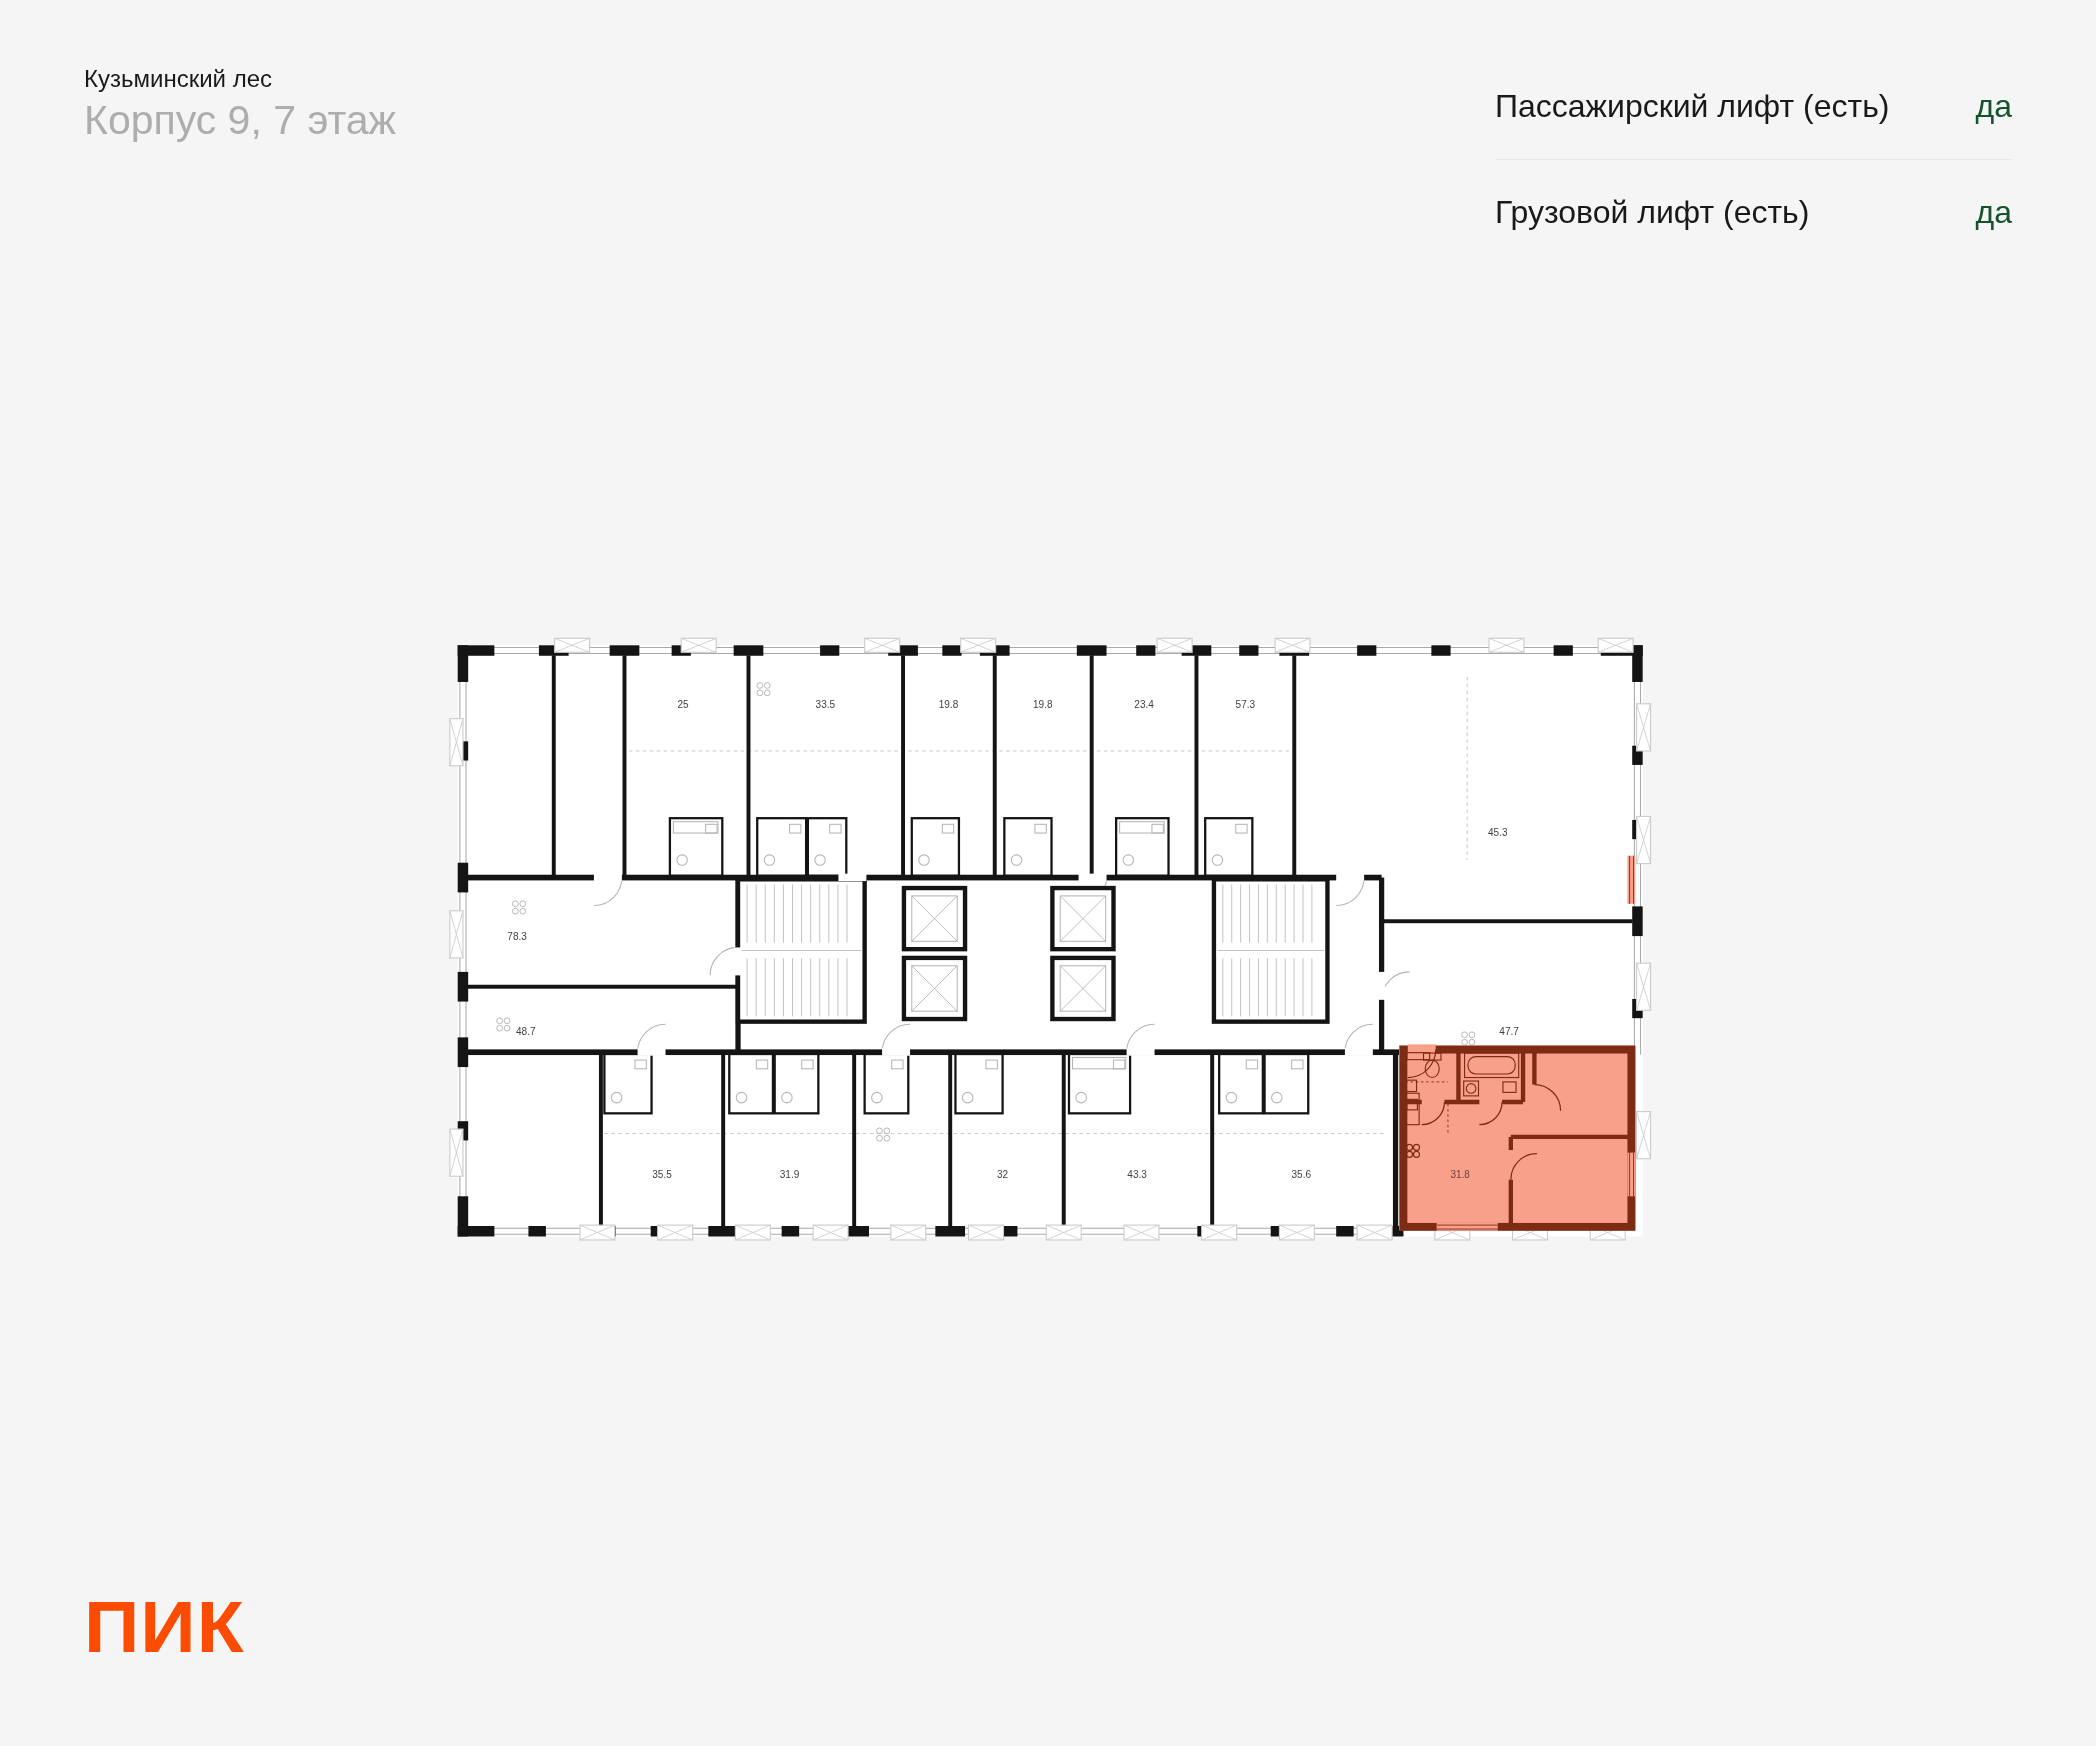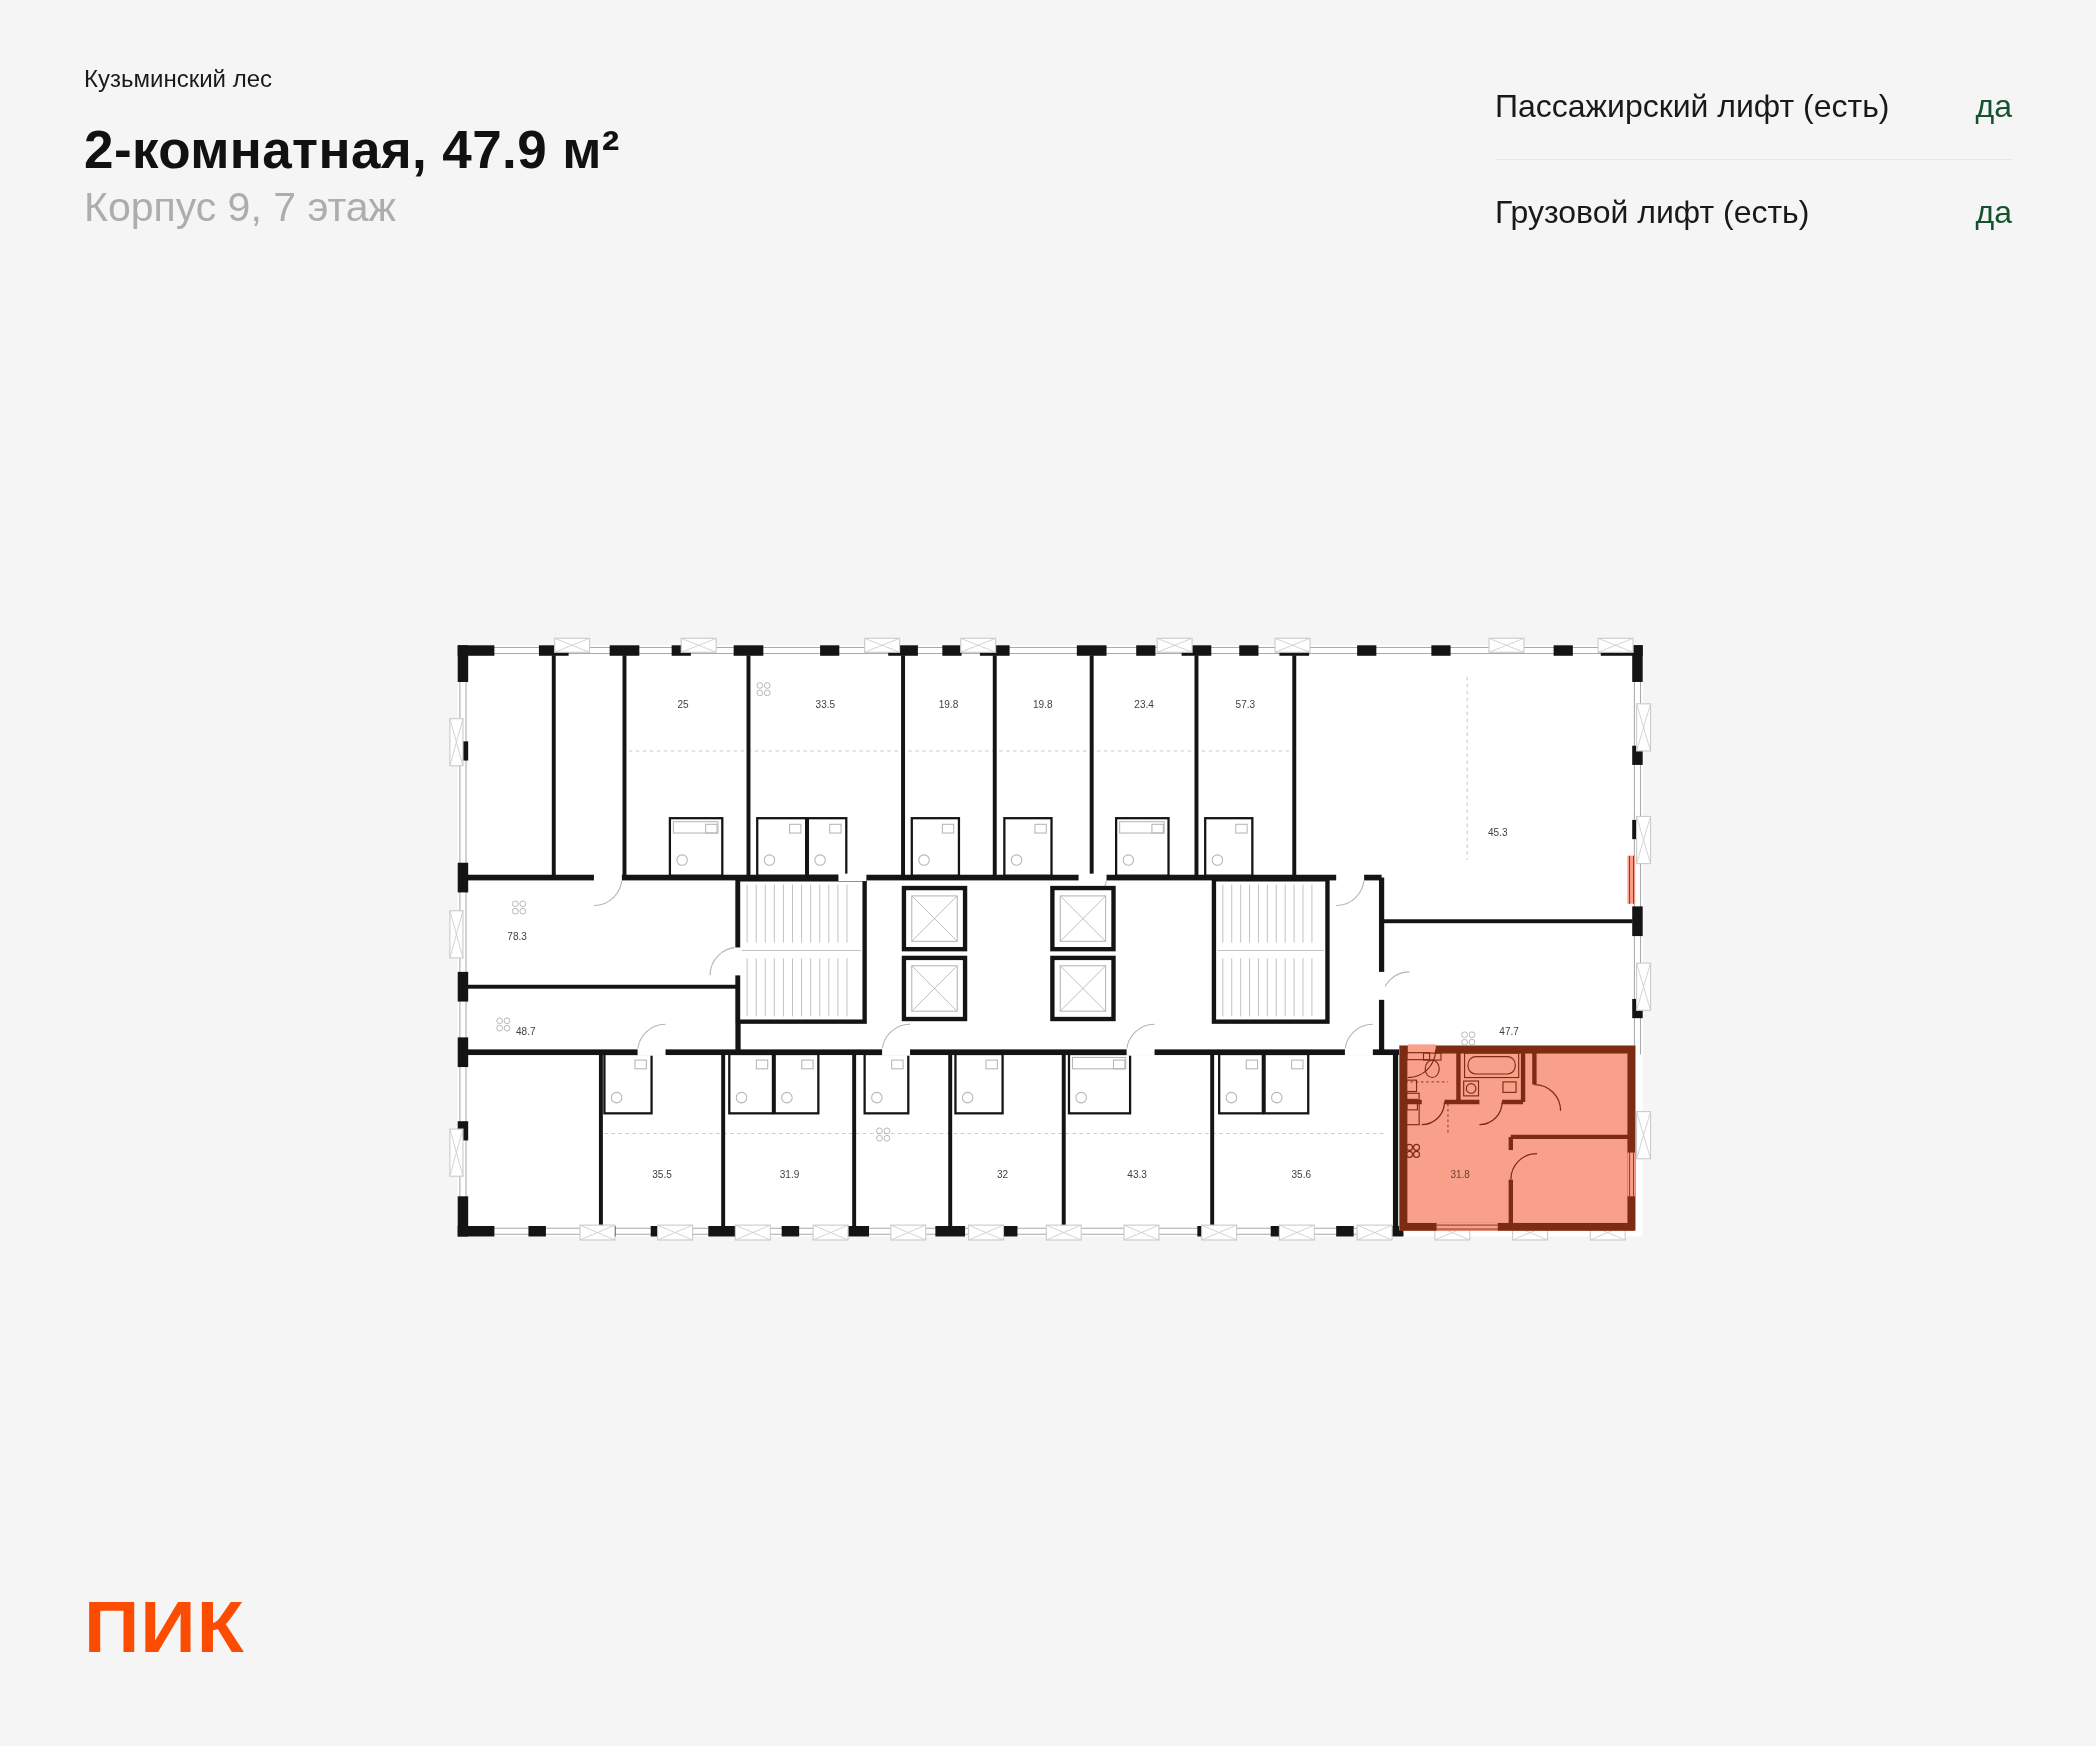--- a/index.html
+++ b/index.html
@@ -17,21 +17,20 @@
   .plan-wrap{position:absolute;left:435px;top:605px;width:1240px;height:677px}
   .logo{position:absolute;left:84px;top:1591px;font-size:72px;font-weight:800;
         transform:scaleX(1.07);transform-origin:left center;letter-spacing:0.9px;line-height:1}
   .room-label{font-size:11.5px;font-family:"Liberation Sans","DejaVu Sans",sans-serif}
 </style>
 </head>
 <body>
 
 <div class="header">
   <div class="project">Кузьминский лес</div>
-  <div class="title">2-комнатная, 47.9 м²</div>
   <div class="subtitle">Корпус 9, 7 этаж</div>
 </div>
 
 <div class="info">
   <div class="info-row">
     <span class="info-label">Пассажирский лифт (есть)</span>
     <span class="info-value">да</span>
   </div>
   <div class="info-row">
     <span class="info-label">Грузовой лифт (есть)</span>

